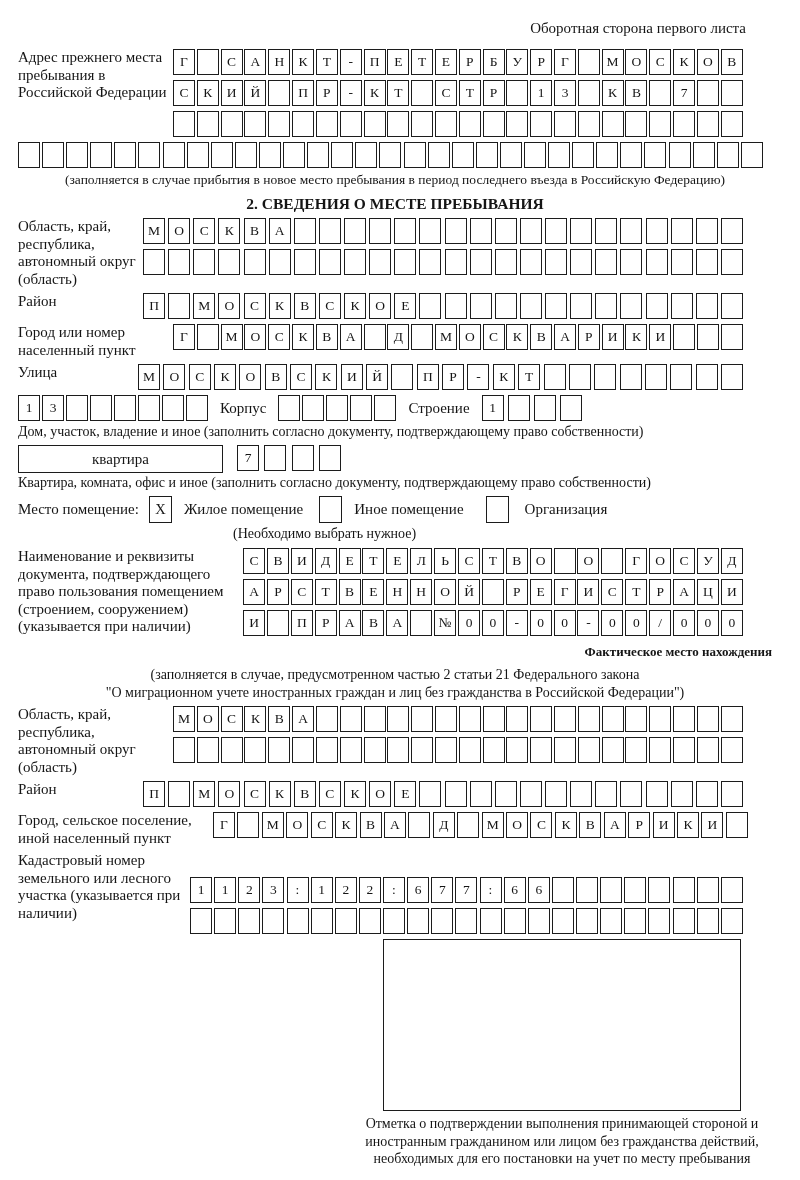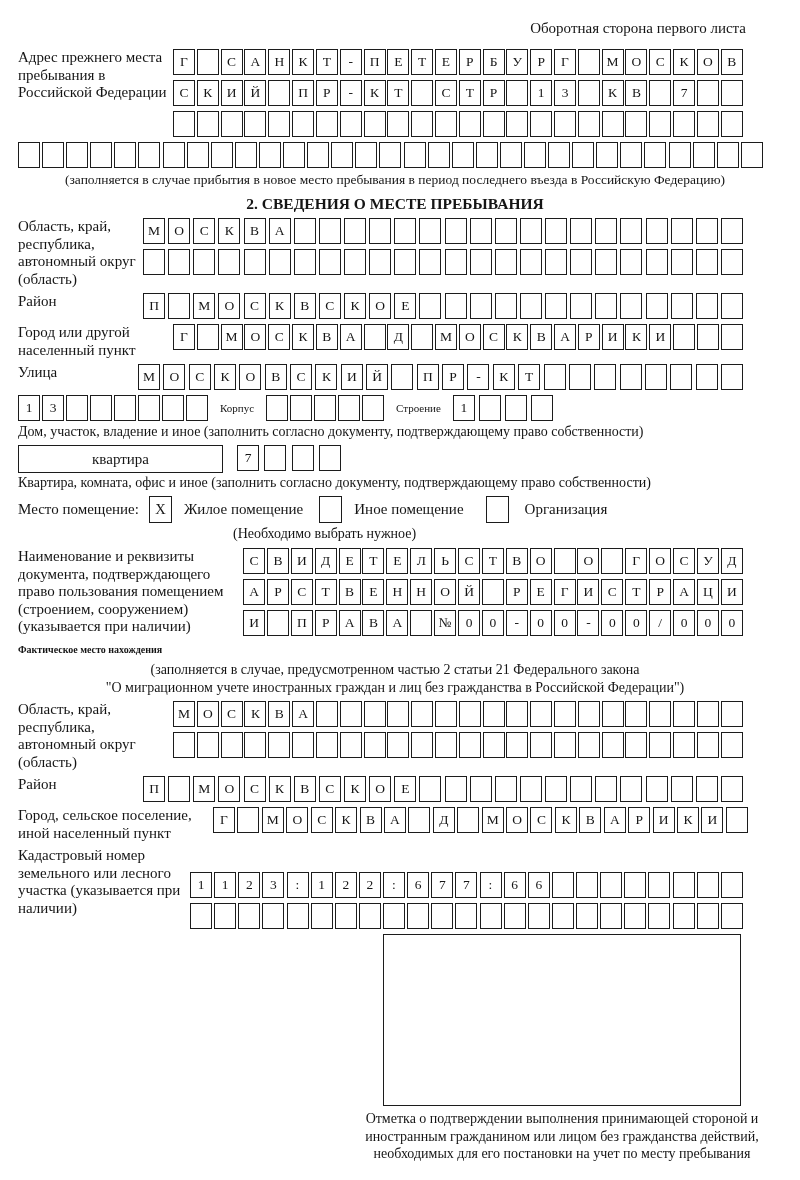--- a/index.html
+++ b/index.html
@@ -21,29 +21,29 @@
   .cw190{width:190px}.cw118{width:118px}.cw100{width:100px}.cw104{width:104px}
 
   .cell{box-sizing:border-box;width:22px;height:26px;border:1.6px solid #1c1c1c;
         display:flex;align-items:center;justify-content:center;
         font-size:13.5px;line-height:1;background:#fff;flex:0 0 auto;}
 
   .overflow-row{margin-top:5px;}
   .footnote{text-align:center;font-size:13.5px;margin-top:4px;}
 
   .h2{text-align:center;font-weight:bold;font-size:15.5px;margin:7px 0 5px 0;}
-  .h3{text-align:left;font-weight:bold;font-size:10px;margin:8px 0 6px 0;}
+  .h3{text-align:right;font-weight:bold;font-size:13px;margin:8px 0 6px 0;}
   .note{text-align:center;font-size:14px;line-height:18px;}
   .note-block{margin-bottom:4px;}
 
   .domrow{display:flex;align-items:flex-start;margin-bottom:2px;}
   .widebox{box-sizing:border-box;height:28px;border:1.6px solid #1c1c1c;
            display:flex;align-items:center;justify-content:center;font-size:15px;flex:0 0 auto;}
   .bw165{width:165px}.bw205{width:205px}
-  .inline-label{font-size:11px;line-height:27px;margin:0 12px;flex:0 0 auto;}
+  .inline-label{font-size:15px;line-height:27px;margin:0 12px;flex:0 0 auto;}
   .mr14{margin-right:14px;}
   .caption{font-size:14px;margin:2px 0 5px 0;}
 
   .mesto-row{display:flex;align-items:center;font-size:15px;margin-top:2px;}
   .checkbox{box-sizing:border-box;width:23px;height:27px;border:1.6px solid #1c1c1c;
             display:flex;align-items:center;justify-content:center;font-size:14.5px;flex:0 0 auto;}
   .mesto-row .checkbox{margin:0 12px 0 10px;}
   .opt-label{margin-right:6px;}
   .hint{font-size:14px;margin:3px 0 6px 215px;}
 
@@ -264,21 +264,21 @@
         <span class="cell"></span>
         <span class="cell"></span>
         <span class="cell"></span>
         <span class="cell"></span>
         <span class="cell"></span>
         <span class="cell"></span>
       </div>
   </div>
 
   <div class="frow">
-    <div class="flabel w155">Город или другой населенный пункт</div>
+    <div class="flabel w155">Город или номер населенный пункт</div>
     <div class="cellrow cw570">
         <span class="cell">Г</span>
         <span class="cell"></span>
         <span class="cell">М</span>
         <span class="cell">О</span>
         <span class="cell">С</span>
         <span class="cell">К</span>
         <span class="cell">В</span>
         <span class="cell">А</span>
         <span class="cell"></span>

